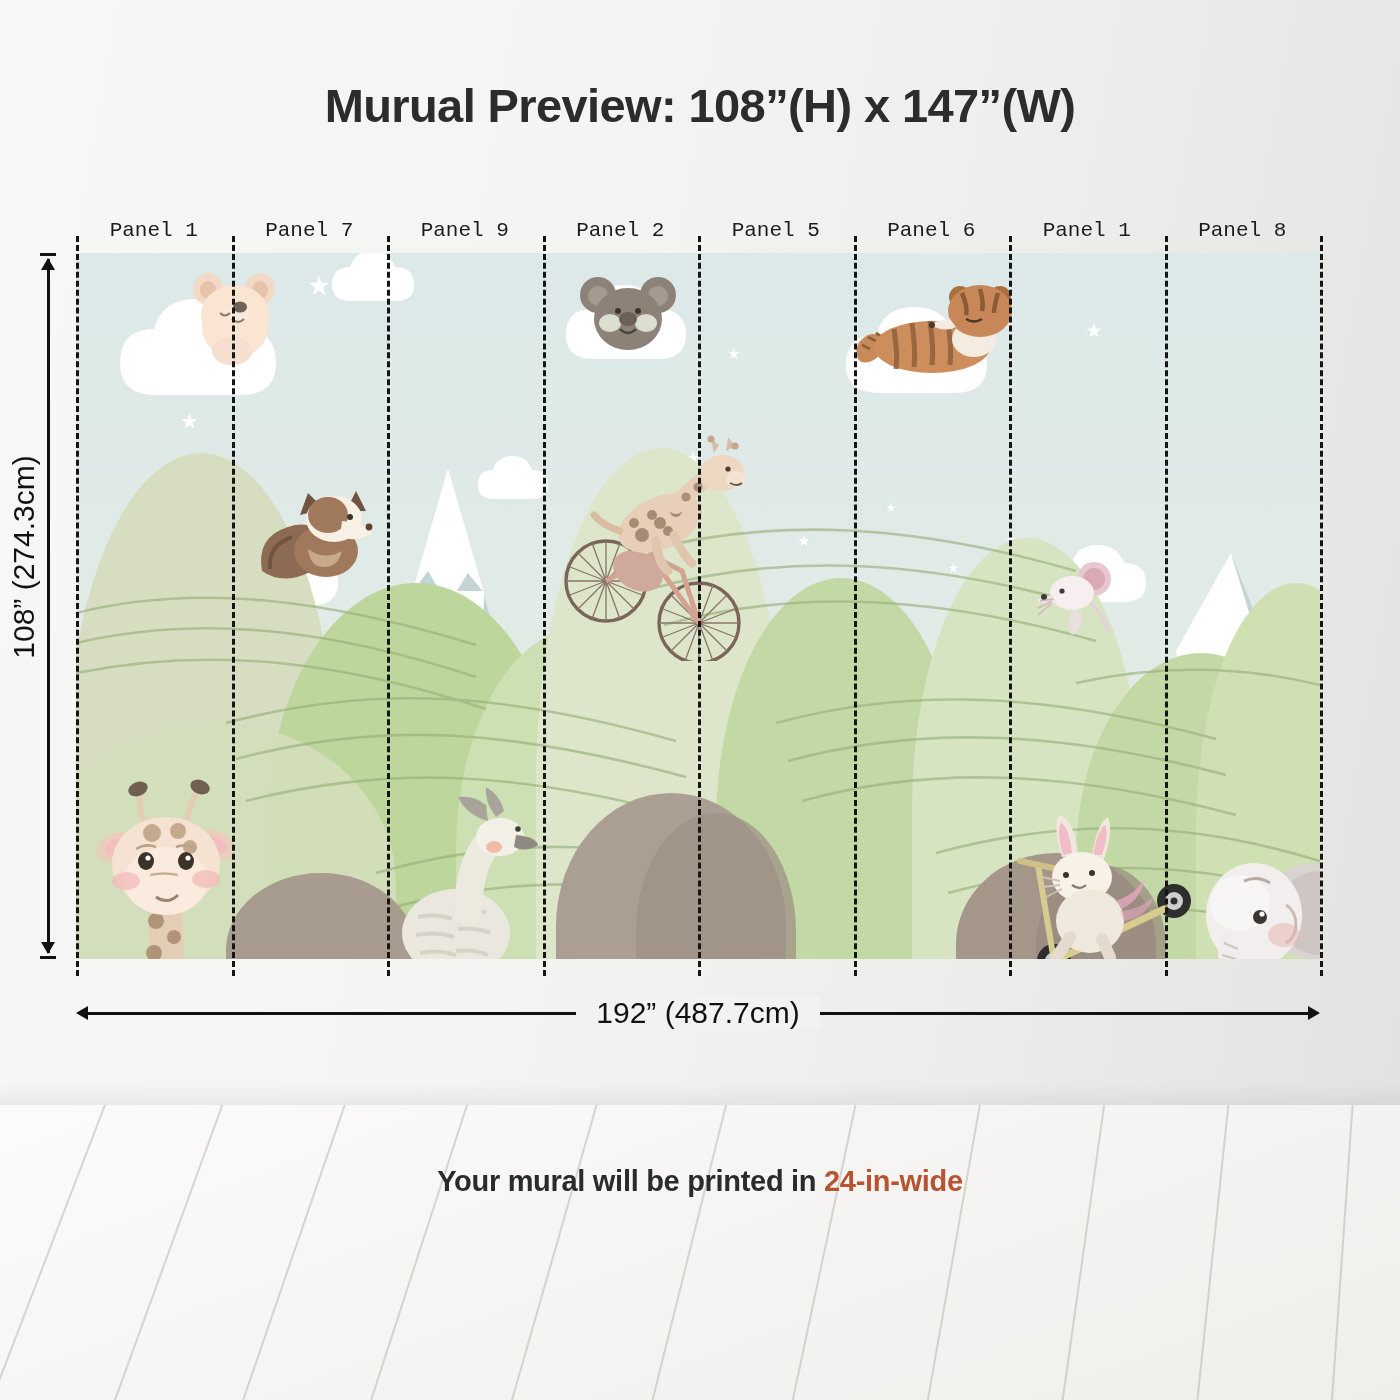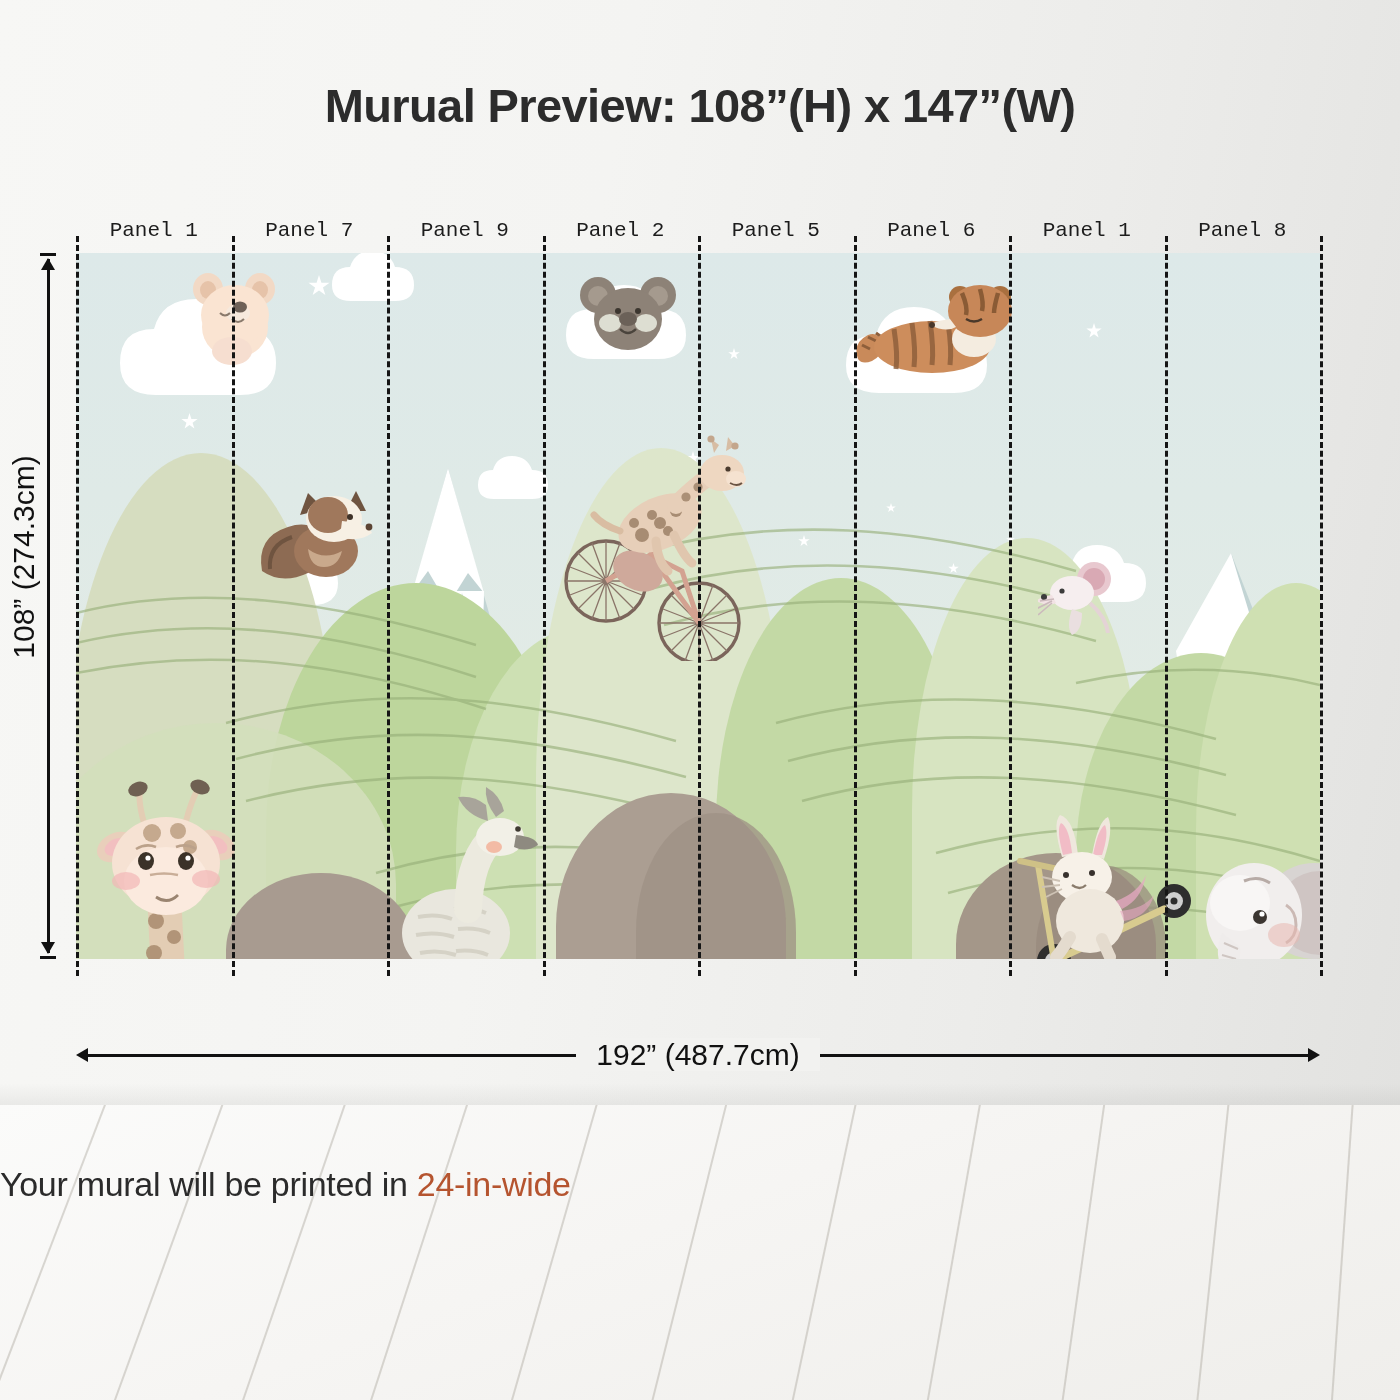--- a/index.html
+++ b/index.html
@@ -92,21 +92,21 @@
   #vdim .ah.dn{ bottom:5px; border-top:12px solid #111; }
 
   #vlabel{
     position:absolute; left:-296px; top:540px; width:640px;
     transform:rotate(-90deg);
     text-align:center;
     font-size:30px; color:#111; white-space:nowrap;
   }
 
   #hdim{
-    position:absolute; left:76px; top:1004px; width:1244px; height:18px; z-index:45;margin-top:42px;
+    position:absolute; left:76px; top:1004px; width:1244px; height:18px; z-index:45;
   }
   #hdim .shaft{ position:absolute; top:8px; left:6px; right:6px; height:2.5px; background:#111; }
   #hdim .ah{ position:absolute; top:2px; height:0;width:0;
     border-top:7px solid transparent; border-bottom:7px solid transparent; }
   #hdim .ah.lf{ left:0; border-right:12px solid #111; }
   #hdim .ah.rt{ right:0; border-left:12px solid #111; }
   #hlabel{
     position:absolute; left:0; top:-8px; width:1244px; text-align:center;
     font-size:30px; color:#111; z-index:46;
   }
@@ -117,22 +117,22 @@
     position:absolute; left:0; top:1105px; width:1400px; height:295px;
     background:linear-gradient(160deg,#fbfbfa 0%,#f6f5f3 45%,#efeeeb 100%);
     overflow:hidden;
   }
   .plank{
     position:absolute; top:-120px; width:2px; height:560px;
     background:rgba(170,165,155,.42);
     transform-origin:top center;
   }
   #caption{
-    position:absolute; left:0; top:58px; width:1400px; text-align:left;
-    font-size:34px; font-weight:normal; color:#2b2b2b; line-height:1.28;
+    position:absolute; left:0; top:58px; width:1400px; text-align:center;
+    font-size:29px; font-weight:bold; color:#2b2b2b; line-height:1.28;
     letter-spacing:-.3px; z-index:5;
   }
   .hl{ color:#b5542f; }
 </style>
 </head>
 <body>
 
 <div id="wall">
 
   <div id="title">Murual Preview: 108”(H) x 147”(W)</div>

